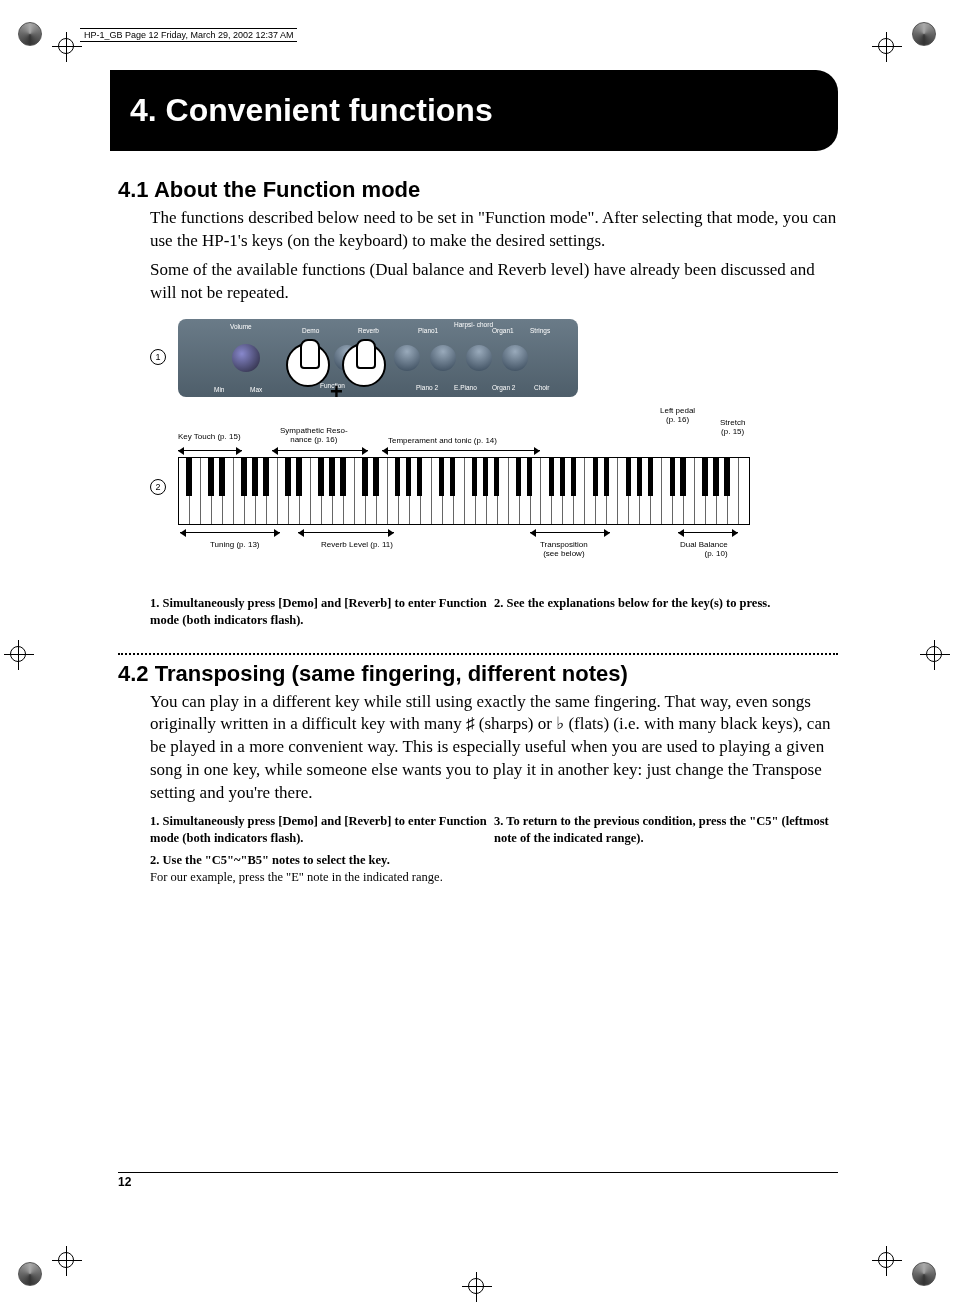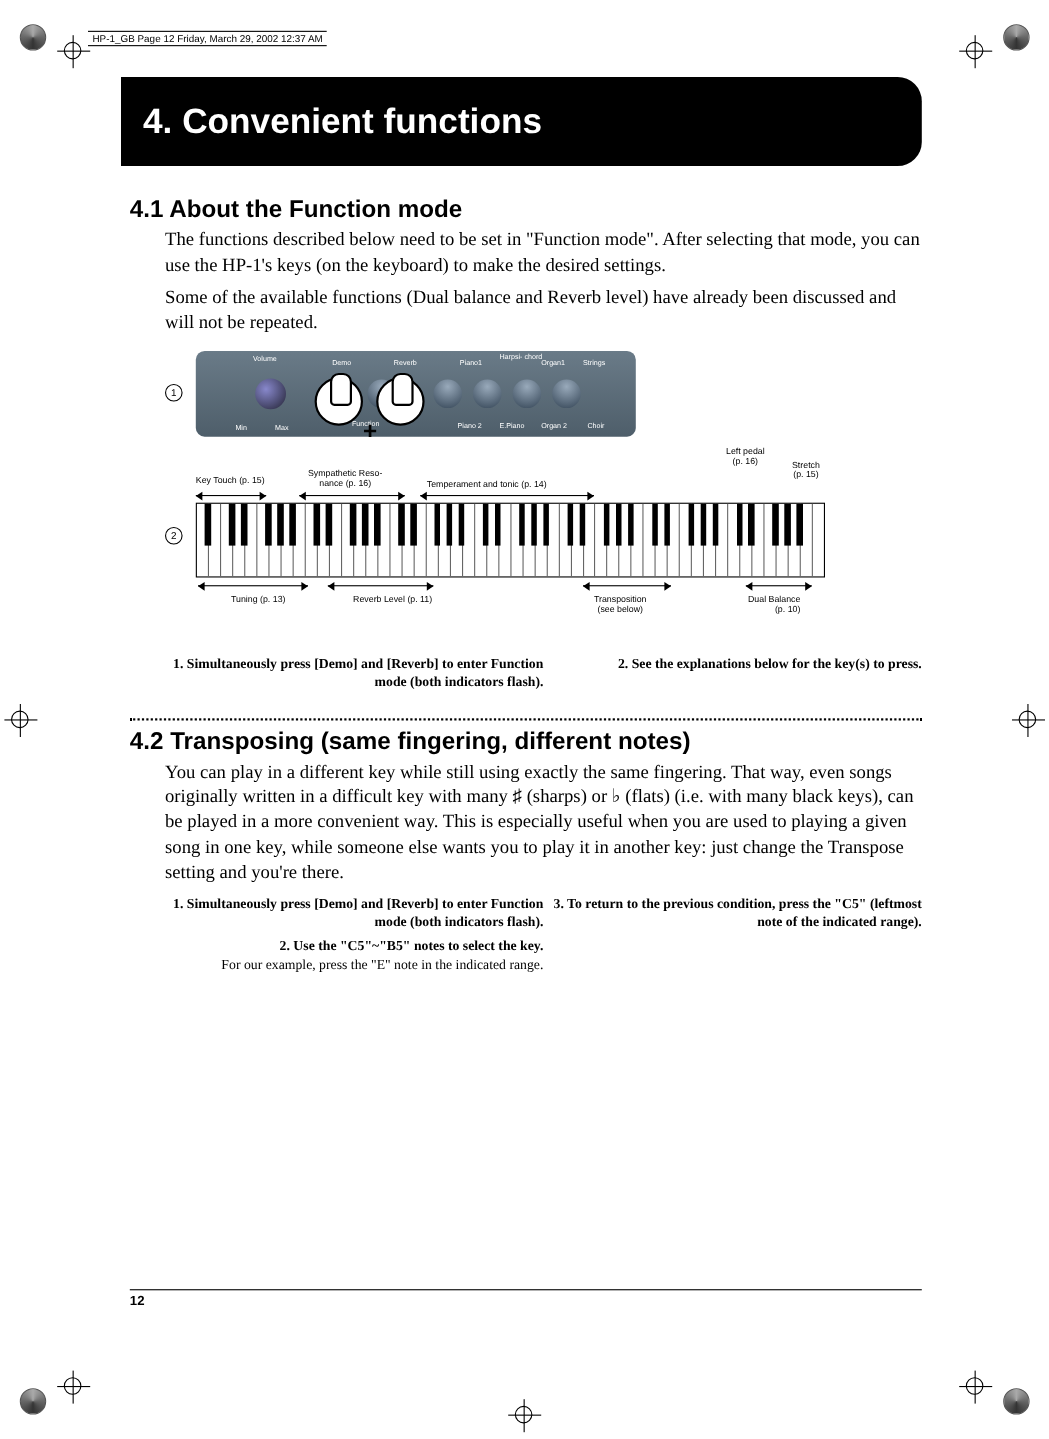--- a/index.html
+++ b/index.html
@@ -174,21 +174,20 @@
     position: absolute; top: 0; width: 0; height: 0;
     border-top: 4px solid transparent; border-bottom: 4px solid transparent;
   }
   .range-arrow .al { left: 0; border-right: 6px solid #000; }
   .range-arrow .ar { right: 0; border-left: 6px solid #000; }
   .two-col {
     display: flex;
     margin-left: 32px;
     font-size: 12.5px;
     line-height: 1.35;
-    text-align: right;
   }
   .two-col .col { flex: 1; }
   .two-col b { font-weight: bold; }
   .dot-rule {
     border: none;
     border-top: 2px dotted #000;
     margin: 24px 0 6px 0;
   }
   .ex-head {
     font-family: Arial, Helvetica, sans-serif;

